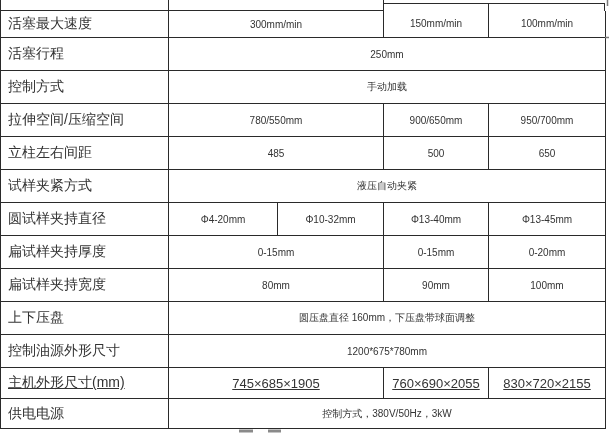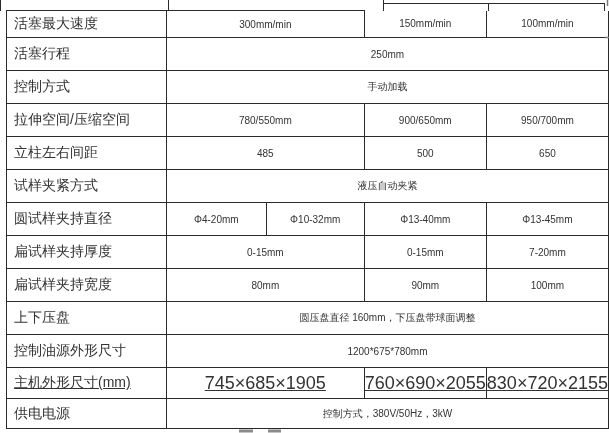--- a/index.html
+++ b/index.html
@@ -1,40 +1,40 @@
 <!DOCTYPE html>
 <html><head>
 <meta charset="utf-8">
 <style>
   html,body{margin:0;padding:0;}
   body{
     width:609px;height:433px;background:#ffffff;overflow:hidden;position:relative;
     font-family:"Liberation Sans","DejaVu Sans",sans-serif;color:#333333;
   }
   .spec-table{
-    position:absolute;left:6px;top:10px;
+    position:absolute;left:0;top:10px;
     border-collapse:collapse;table-layout:fixed;
   }
   .spec-table td{
     border:1px solid #2a2a2a;
     vertical-align:middle;
     text-align:center;
     font-size:10px;
     color:#333333;
     padding:0;
     overflow:hidden;
     white-space:nowrap;
   }
   .spec-table td.lbl{
     text-align:left;
     padding-left:7px;
     font-size:14px;
   }
   .spec-table td.no-top{border-top:none;}
-  .spec-table td.small{font-size:18px;}
+  .spec-table td.small{font-size:13px;}
   tr.h27{height:27px;}
   tr.h33{height:33px;}
   tr.h31{height:31px;text-decoration:underline;}
   tr.h30{height:30px;}
   .overlay{
     position:absolute;left:0;top:0;width:609px;height:433px;
     pointer-events:none;
   }
 </style>
 </head>
@@ -83,21 +83,21 @@
     <td class="lbl">圆试样夹持直径</td>
     <td>Φ4-20mm</td>
     <td>Φ10-32mm</td>
     <td>Φ13-40mm</td>
     <td>Φ13-45mm</td>
   </tr>
   <tr class="h33">
     <td class="lbl">扁试样夹持厚度</td>
     <td colspan="2">0-15mm</td>
     <td>0-15mm</td>
-    <td>7-20mm</td>
+    <td>0-20mm</td>
   </tr>
   <tr class="h33">
     <td class="lbl">扁试样夹持宽度</td>
     <td colspan="2">80mm</td>
     <td>90mm</td>
     <td>100mm</td>
   </tr>
   <tr class="h33">
     <td class="lbl">上下压盘</td>
     <td colspan="4">圆压盘直径 160mm，下压盘带球面调整</td>

